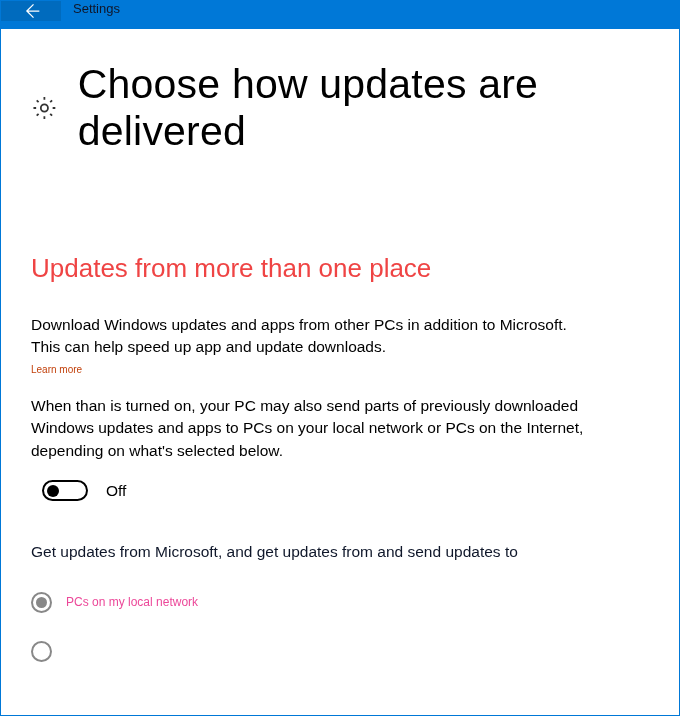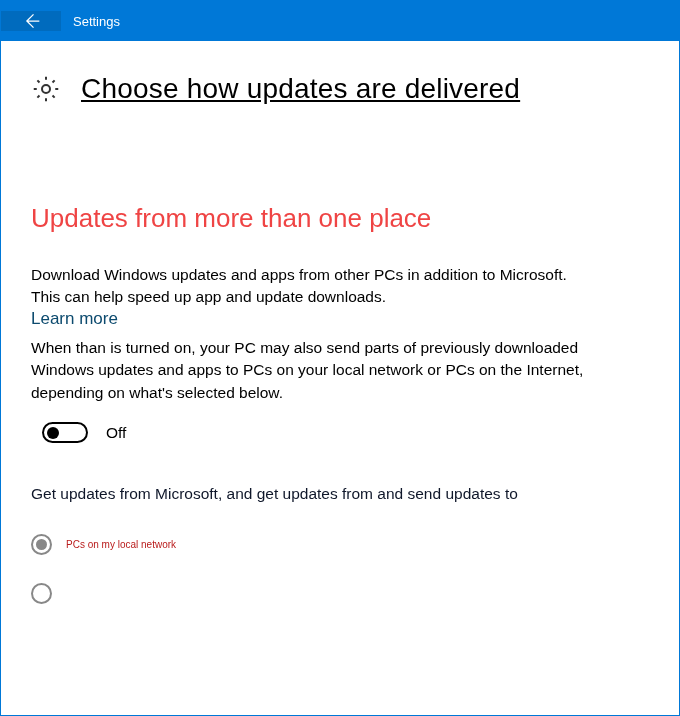--- a/index.html
+++ b/index.html
@@ -1,23 +1,23 @@
 <!DOCTYPE html>
 <html><head>
 <meta charset="utf-8">
 <style>
   * { box-sizing: border-box; margin: 0; padding: 0; }
   html, body { width: 680px; height: 716px; font-family: "Segoe UI", -apple-system, sans-serif; background: #fff; }
   body { border: 1px solid #0078d7; }
   .titlebar {
-    height: 40px;
+    height: 28px;
     background: #0078d7;
     display: flex;
-    align-items: center;
-    color: #ffffff;
+    align-items: flex-start;
+    color: #0f172a;
   }
   .back-btn {
     width: 60px;
     background: #006bbe;
     display: flex;
     align-items: center;
     justify-content: center;
     cursor: pointer;
   }
   .back-btn svg { width: 20px; height: 20px; }
@@ -32,45 +32,44 @@
     padding: 32px 30px 0 30px;
   }
   .page-header {
     display: flex;
     align-items: center;
     gap: 20px;
     margin-bottom: 98px;
   }
   .page-header svg { width: 30px; height: 30px; color: #333; }
   .page-title {
-    font-size: 28px;
+    font-size: 41px;
     font-weight: 300;
     color: #000;
     letter-spacing: 0.2px;
-    text-decoration: underline;
   }
   .section-heading {
     font-size: 26px;
     font-weight: 300;
     color: #ef4444;
     margin-bottom: 30px;
   }
   .body-text {
     font-size: 15.5px;
     line-height: 1.45;
     color: #000;
     max-width: 560px;
     margin-bottom: 0;
   }
   .link {
-    color: #0c4a6e;
-    font-size: 17px;
+    color: #c2410c;
+    font-size: 10px;
     cursor: pointer;
     display: inline-block;
-    margin-bottom: 8px;
+    margin-bottom: 20px;
   }
   .para2 { margin-top: 0; margin-bottom: 18px; }
   .toggle-row {
     display: flex;
     align-items: center;
     gap: 18px;
     margin-bottom: 40px;
     padding-left: 11px;
   }
   .toggle {
@@ -109,21 +108,21 @@
     align-items: center;
     justify-content: center;
     flex-shrink: 0;
   }
   .radio.selected .radio-dot {
     width: 11px;
     height: 11px;
     border-radius: 50%;
     background: #888;
   }
-  .radio-label { font-size: 10px; color: #b91c1c; }
+  .radio-label { font-size: 12px; color: #ec4899; }
 </style>
 </head>
 <body>
 
 <div class="titlebar">
   <div class="back-btn">
     <svg viewBox="0 0 24 24" fill="none" stroke="#fff" stroke-width="1.5">
       <path d="M15 4 L7 12 L15 20 M7 12 H22"></path>
     </svg>
   </div>

